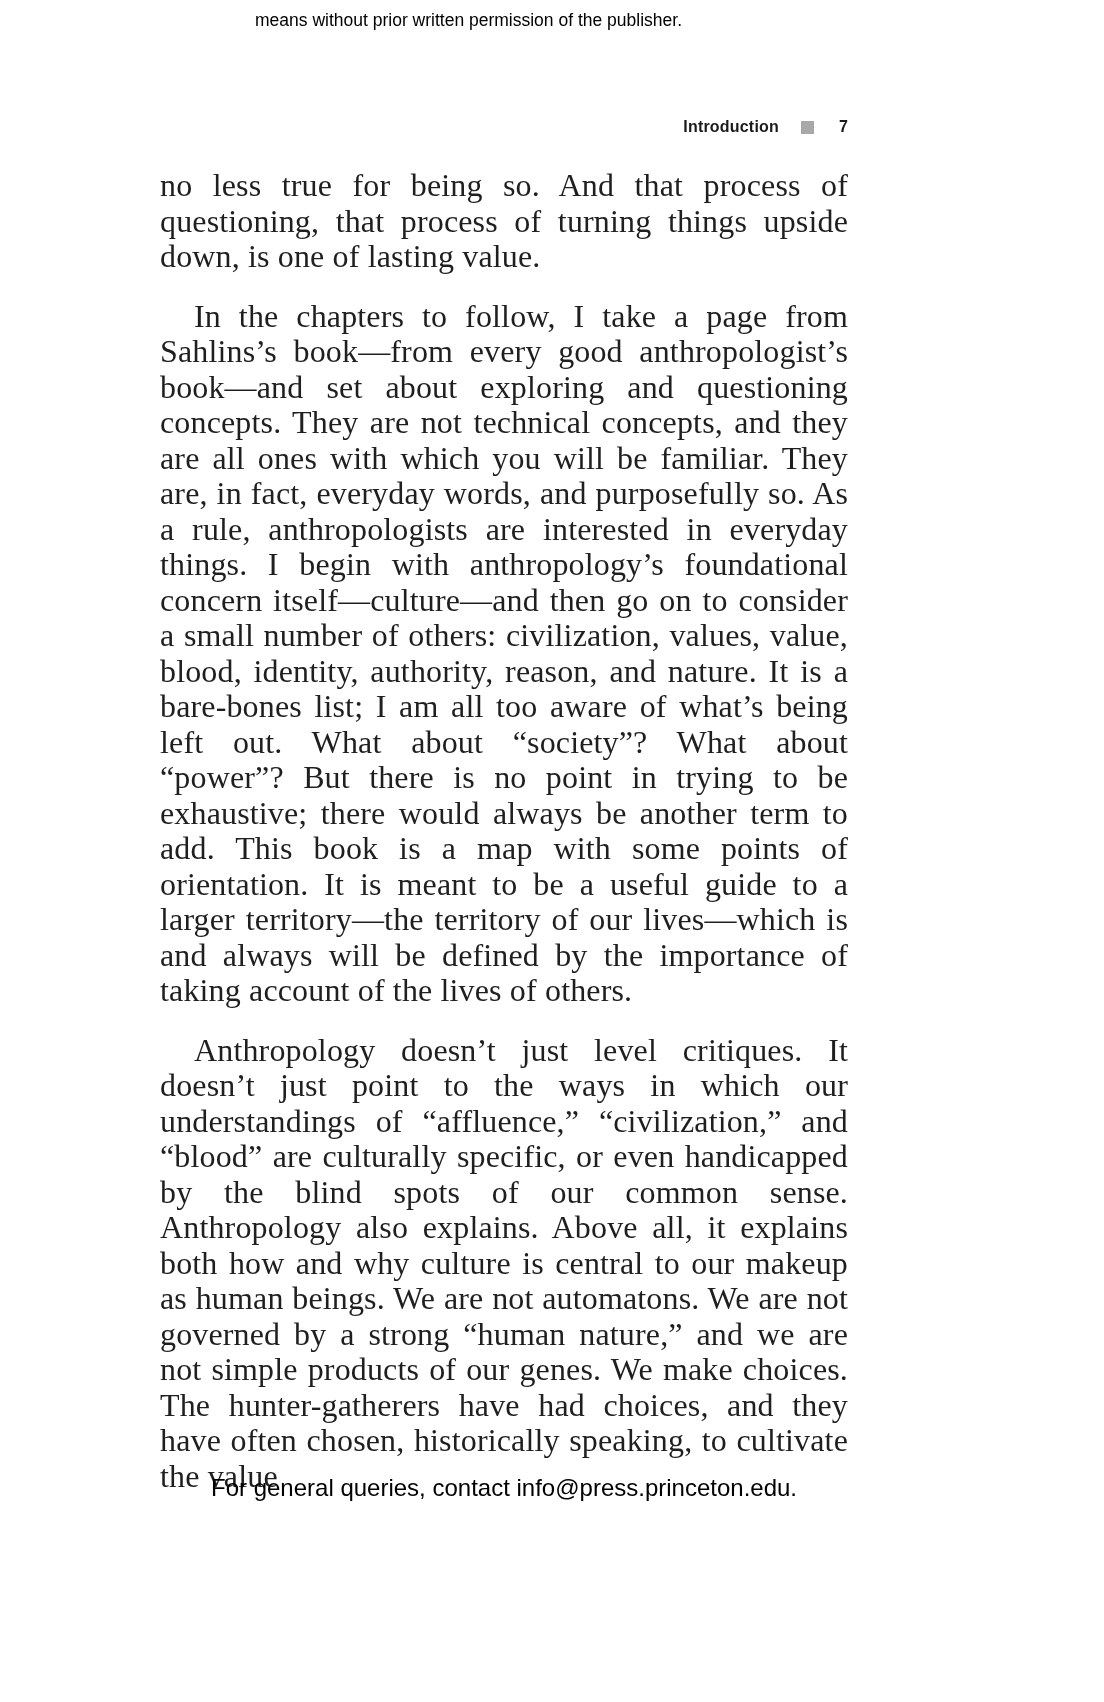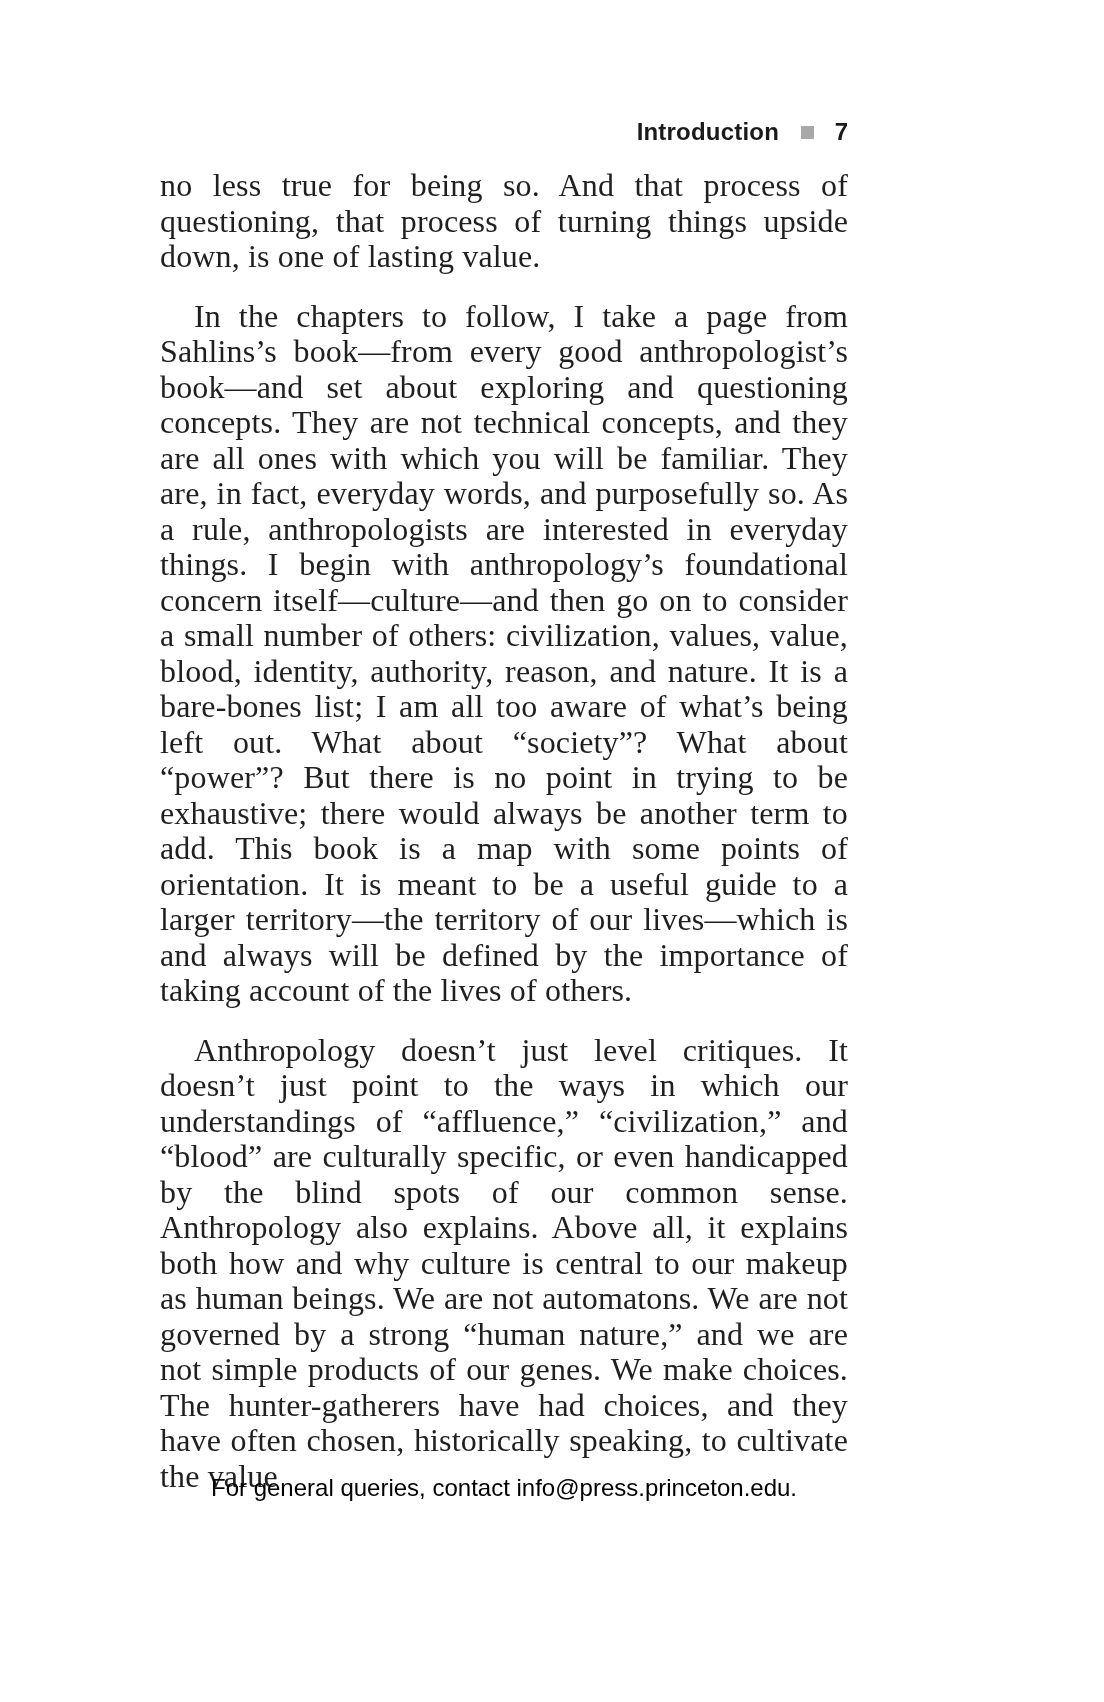--- a/index.html
+++ b/index.html
@@ -32,21 +32,21 @@
   
   .running-header {
     position: absolute;
     top: 118px;
     left: 160px;
     width: 688px;
     display: flex;
     justify-content: flex-end;
     align-items: center;
     font-family: "Liberation Sans", sans-serif;
-    font-size: 24px;
+    font-size: 16px;
     font-weight: 700;
     color: #1a1a1a;
   }
   .running-header .section-title {
     letter-spacing: 0.2px;
   }
   .running-header .square-marker {
     width: 13px;
     height: 13px;
     background: #a8a8a8;
@@ -91,20 +91,21 @@
     text-align: center;
     font-family: "Liberation Sans", sans-serif;
     font-size: 24px;
     color: #000000;
   }
 </style>
 </head>
 <body>
 
 <div class="copyright-block">
+  <div>means without prior written permission of the publisher.</div>
 </div>
 
 <div class="running-header">
   <span class="section-title">Introduction</span>
   <span class="square-marker"></span>
   <span class="page-number">7</span>
 </div>
 
 <div class="body-column">
   <p>no less true for being so. And that process of questioning, that process of turning things upside down, is one of lasting value.</p>

